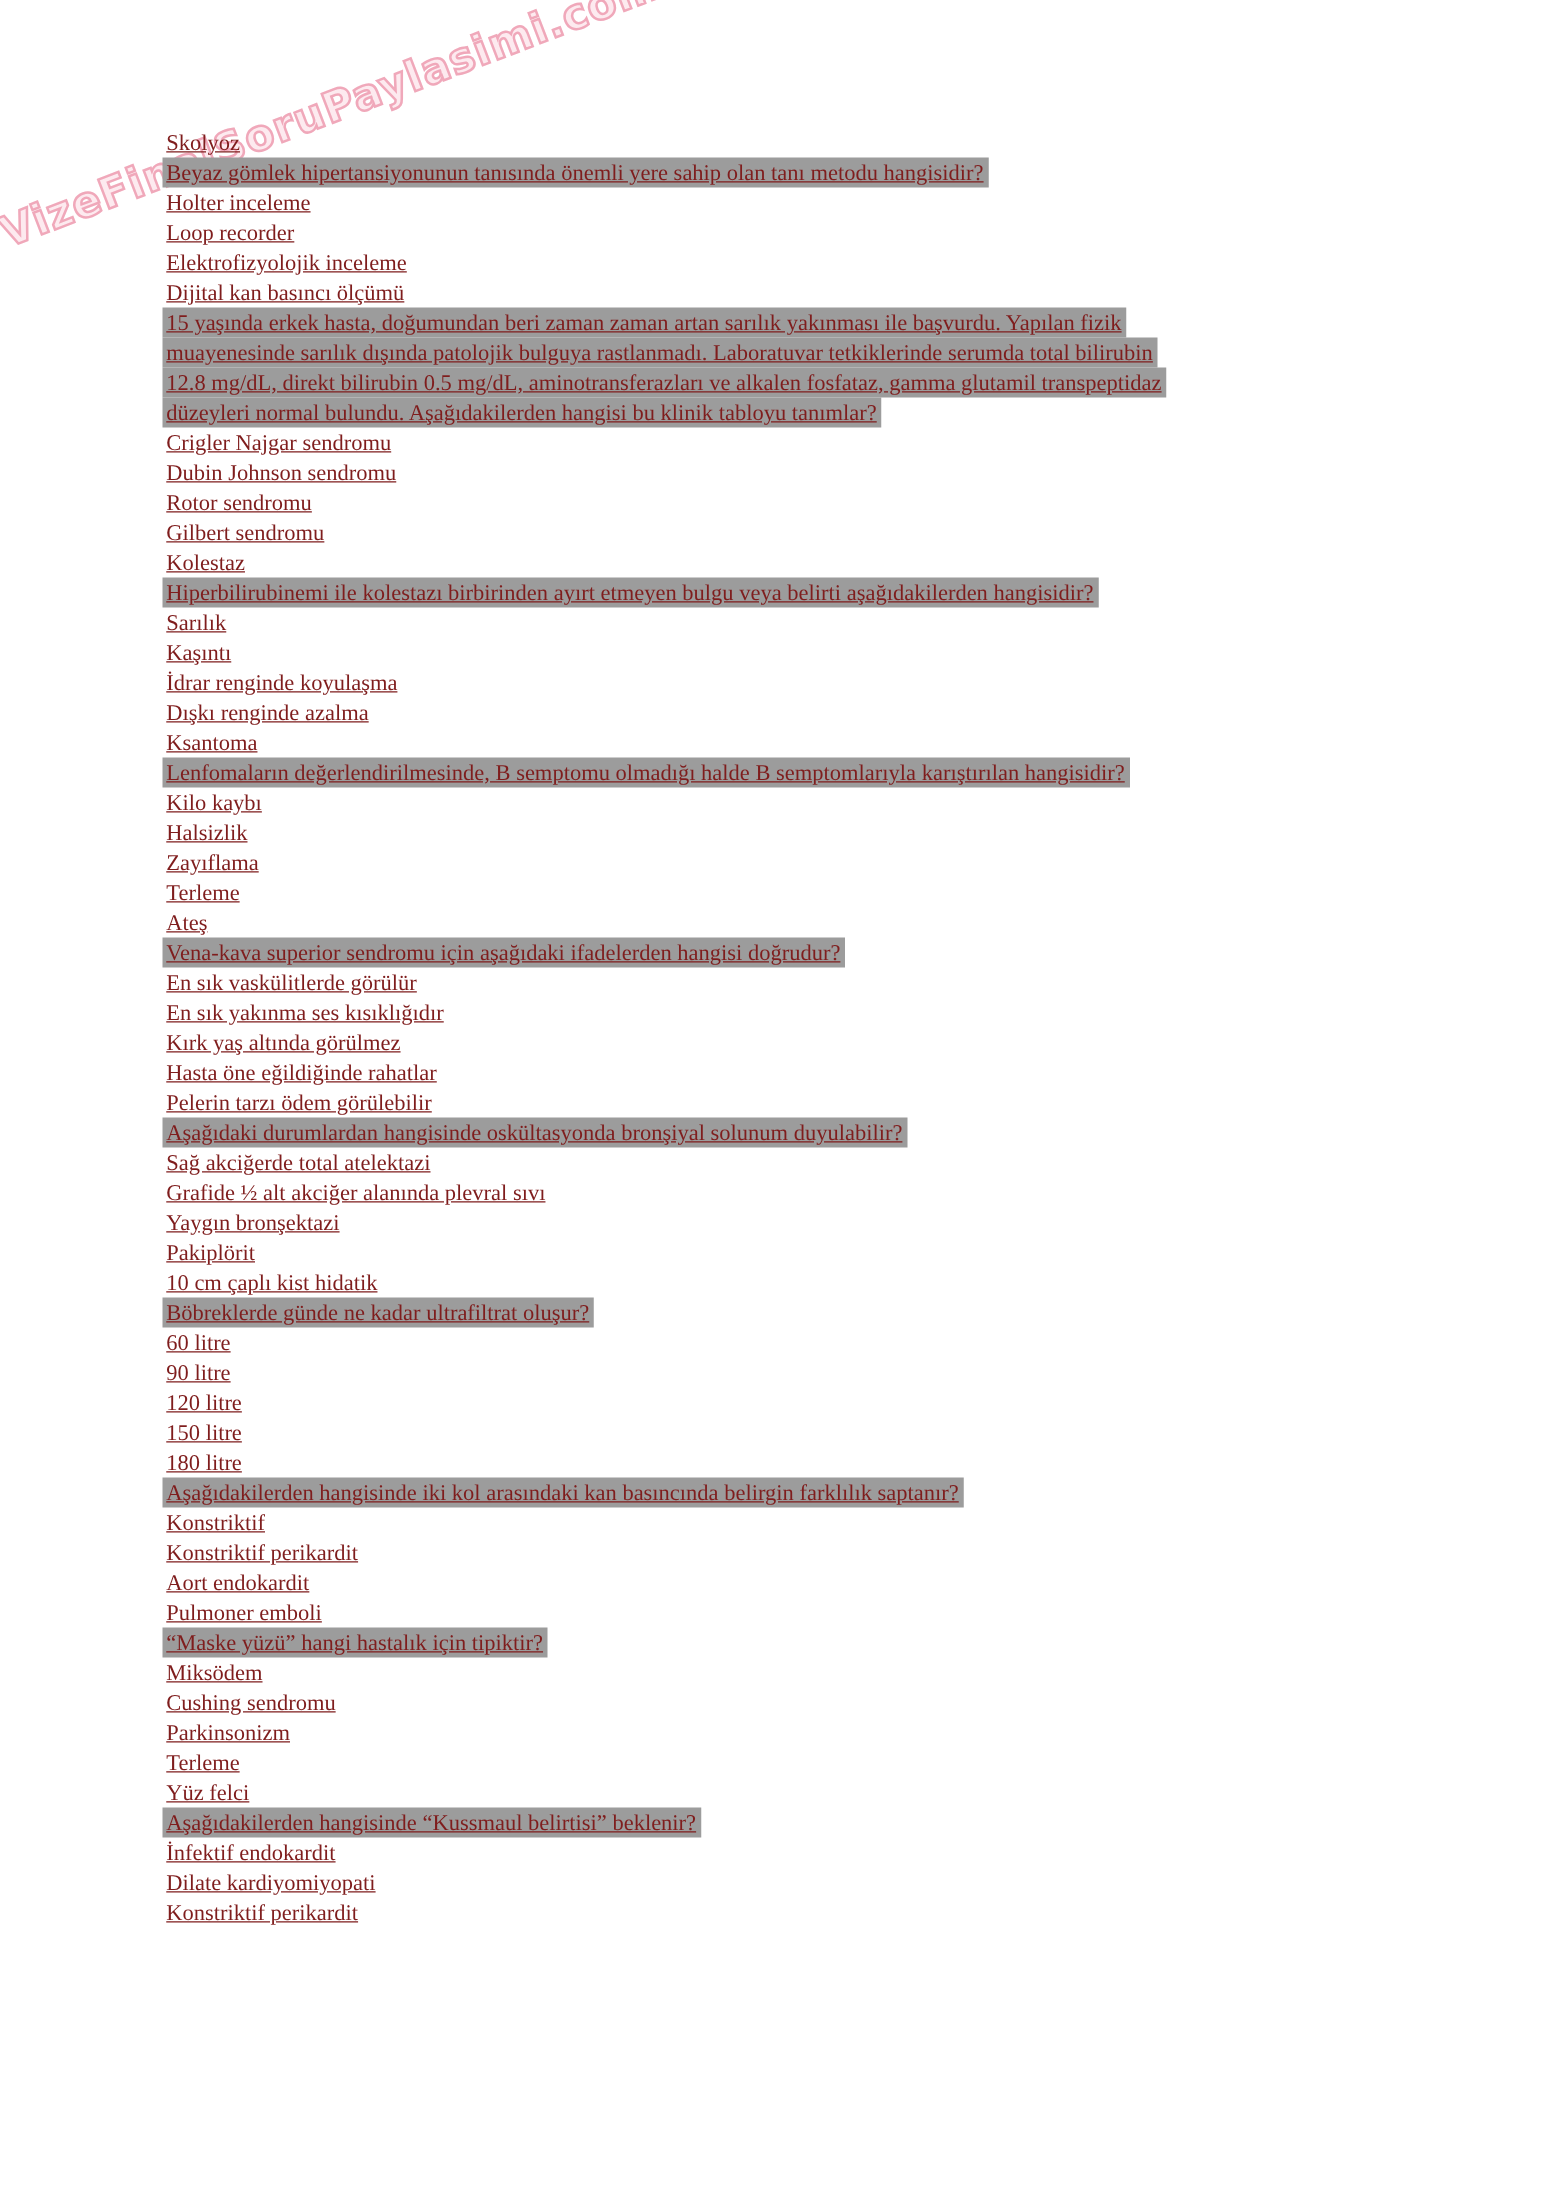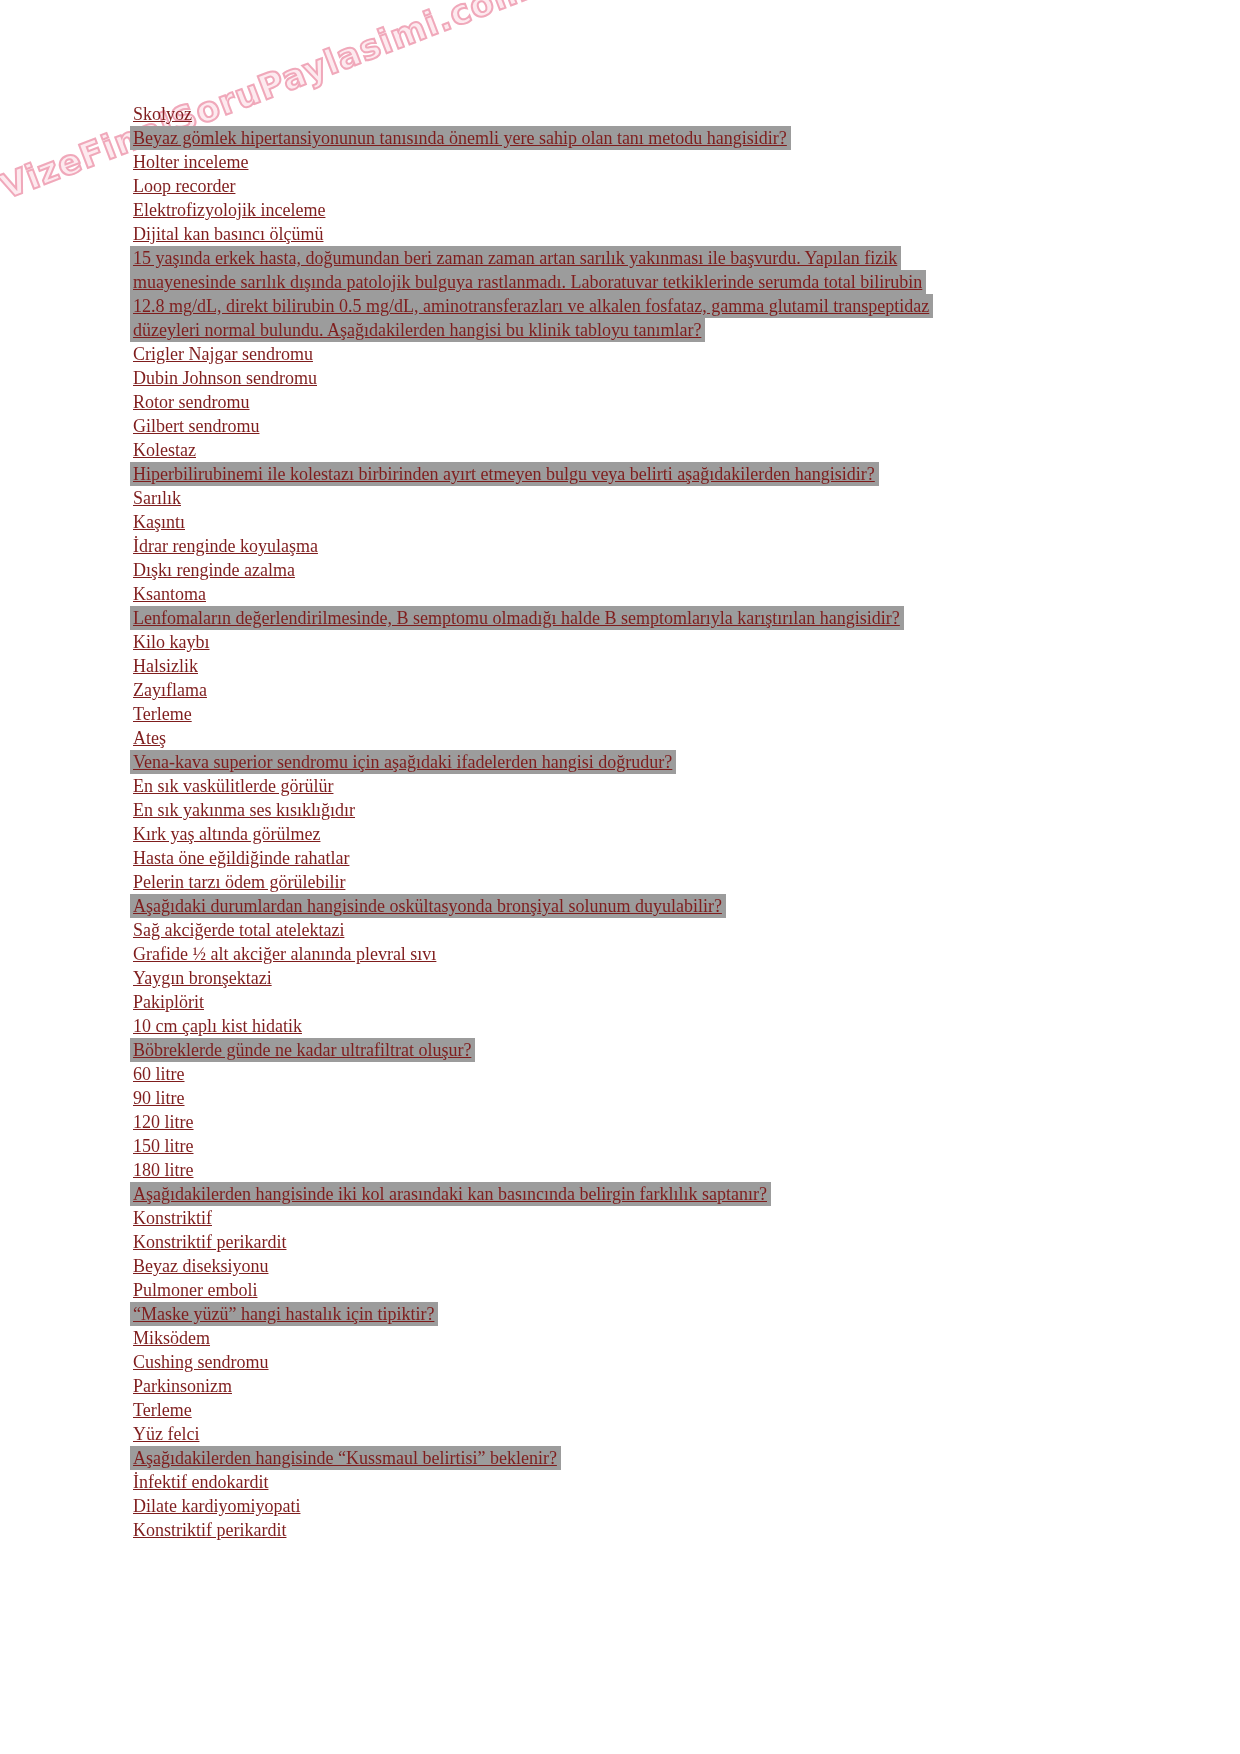--- a/index.html
+++ b/index.html
@@ -103,21 +103,21 @@
     <div class="line"><span class="line-text">10 cm çaplı kist hidatik</span></div>
     <div class="line"><span class="line-text hl">Böbreklerde günde ne kadar ultrafiltrat oluşur?</span></div>
     <div class="line"><span class="line-text">60 litre</span></div>
     <div class="line"><span class="line-text">90 litre</span></div>
     <div class="line"><span class="line-text">120 litre</span></div>
     <div class="line"><span class="line-text">150 litre</span></div>
     <div class="line"><span class="line-text">180 litre</span></div>
     <div class="line"><span class="line-text hl">Aşağıdakilerden hangisinde iki kol arasındaki kan basıncında belirgin farklılık saptanır?</span></div>
     <div class="line"><span class="line-text">Konstriktif</span></div>
     <div class="line"><span class="line-text">Konstriktif perikardit</span></div>
-    <div class="line"><span class="line-text">Beyaz diseksiyonu</span></div>
+    <div class="line"><span class="line-text">Aort endokardit</span></div>
     <div class="line"><span class="line-text">Pulmoner emboli</span></div>
     <div class="line"><span class="line-text hl">“Maske yüzü” hangi hastalık için tipiktir?</span></div>
     <div class="line"><span class="line-text">Miksödem</span></div>
     <div class="line"><span class="line-text">Cushing sendromu</span></div>
     <div class="line"><span class="line-text">Parkinsonizm</span></div>
     <div class="line"><span class="line-text">Terleme</span></div>
     <div class="line"><span class="line-text">Yüz felci</span></div>
     <div class="line"><span class="line-text hl">Aşağıdakilerden hangisinde “Kussmaul belirtisi” beklenir?</span></div>
     <div class="line"><span class="line-text">İnfektif endokardit</span></div>
     <div class="line"><span class="line-text">Dilate kardiyomiyopati</span></div>

